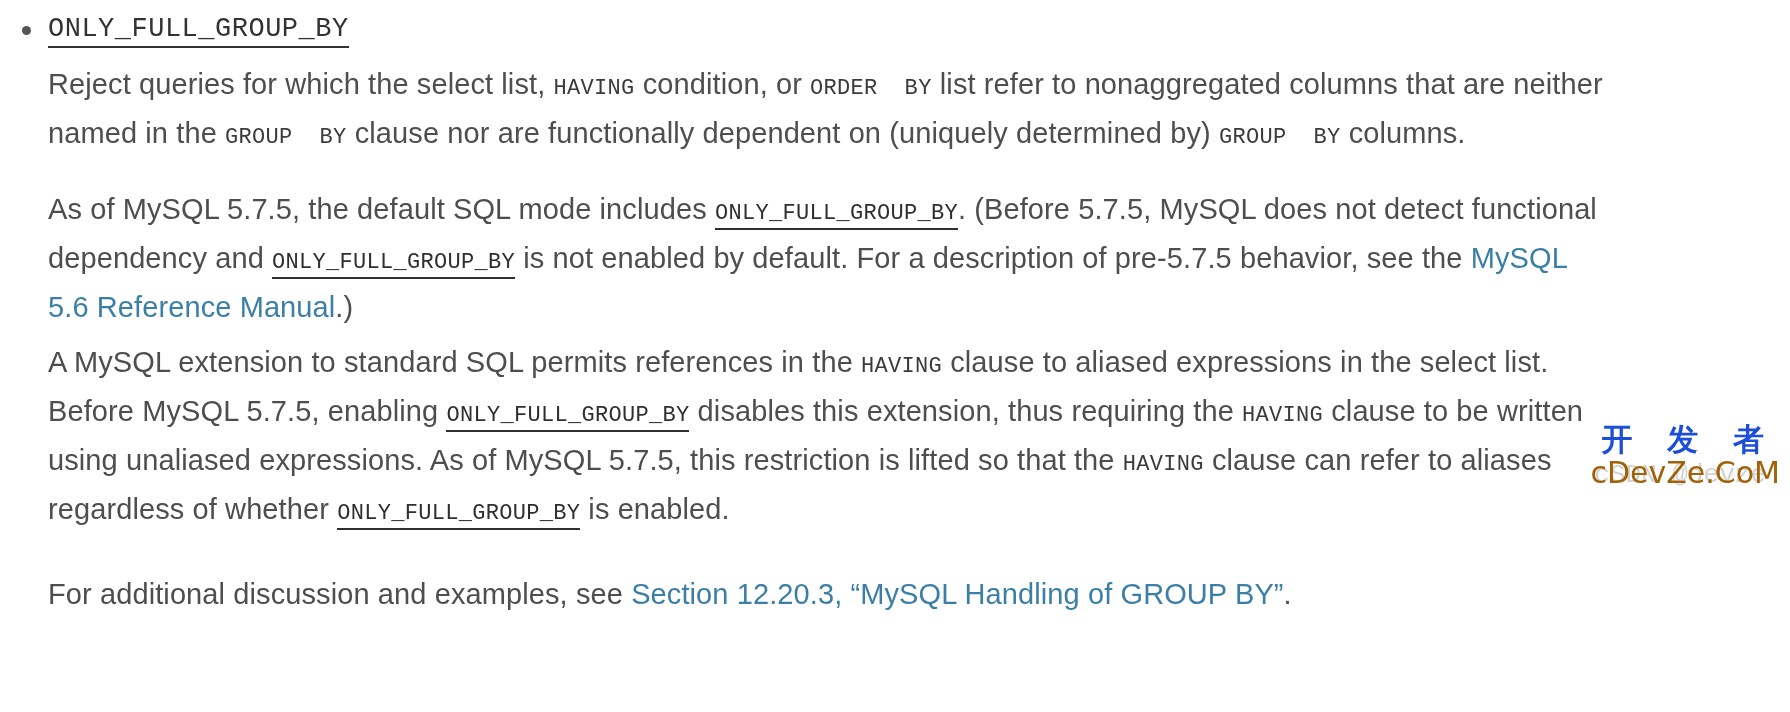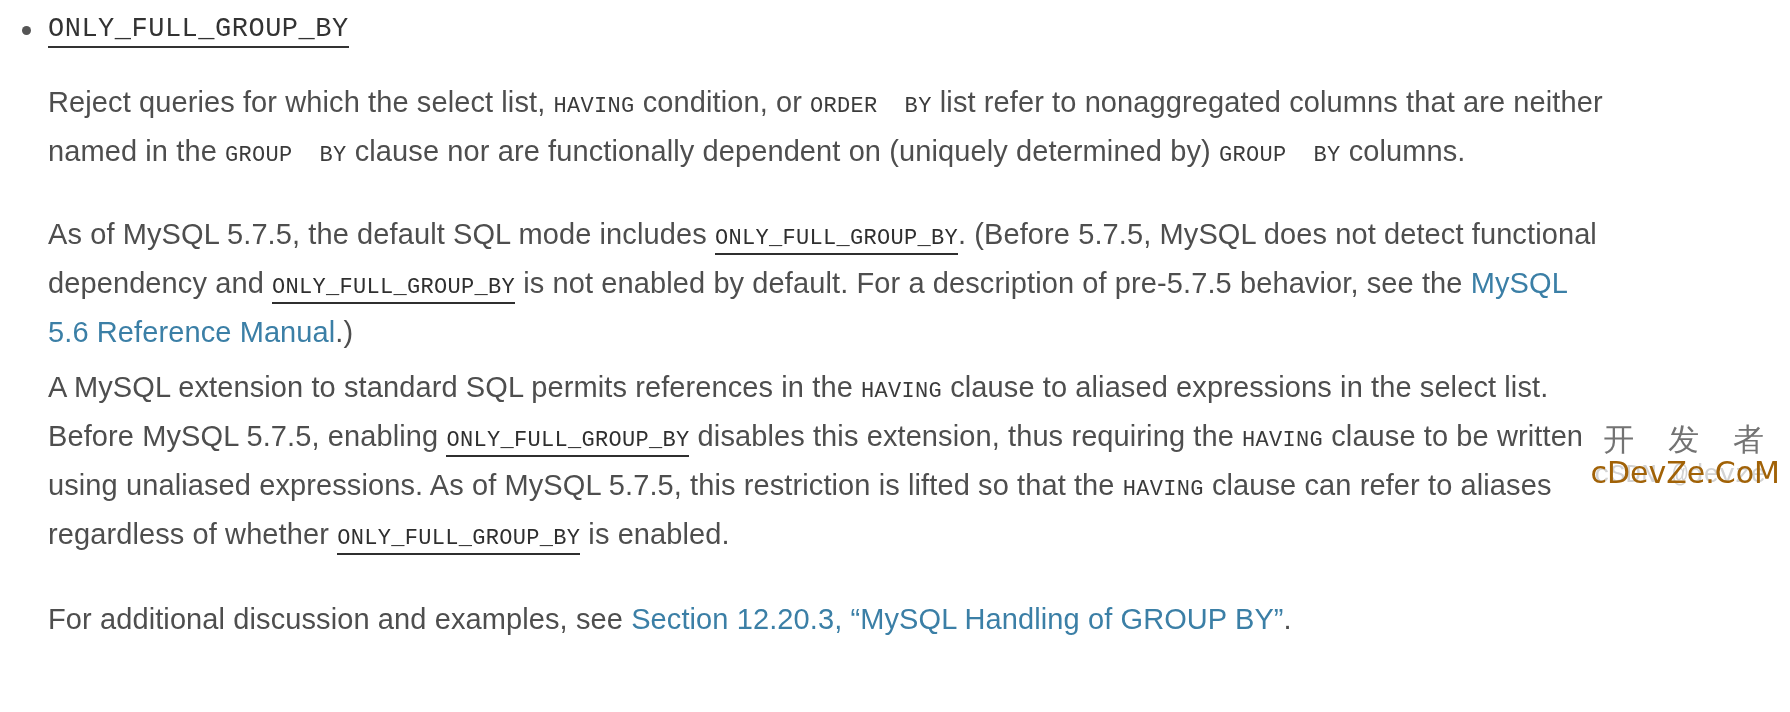--- a/index.html
+++ b/index.html
@@ -58,22 +58,22 @@
   p.para {
     margin: 0;
     padding: 0;
     font-size: 29px;
     line-height: 45px;
     color: #4e4e4e;
     font-weight: 400;
     letter-spacing: 0.1px;
     text-align: left;
   }
-  p.p1 { margin-top: 36px; }
-  p.p2 { margin-top: 34px; }
+  p.p1 { margin-top: 18px; }
+  p.p2 { margin-top: 27px; }
   p.p3 { margin-top: 10px; }
   p.p4 { margin-top: 36px; }
 
   
   code, .mono {
     font-family: "Liberation Mono", "DejaVu Sans Mono", monospace;
     font-size: 22px;
     color: #3b3b3b;
     letter-spacing: 0.3px;
     white-space: pre;
@@ -102,24 +102,25 @@
     height: 80px;
     pointer-events: none;
     user-select: none;
   }
   .wm-cn {
     position: absolute;
     right: 6px;
     top: 6px;
     font-size: 31px;
     line-height: 34px;
-    color: #737373;
+    color: #1d4ed8;
     letter-spacing: 12px;
     font-family: "DejaVu Sans", sans-serif;
     white-space: nowrap;
+    font-weight: bold;
   }
   .wm-en {
     position: absolute;
     right: 2px;
     top: 40px;
     font-size: 30px;
     line-height: 34px;
     color: #a16207;
     font-family: "DejaVu Sans", sans-serif;
     white-space: nowrap;

